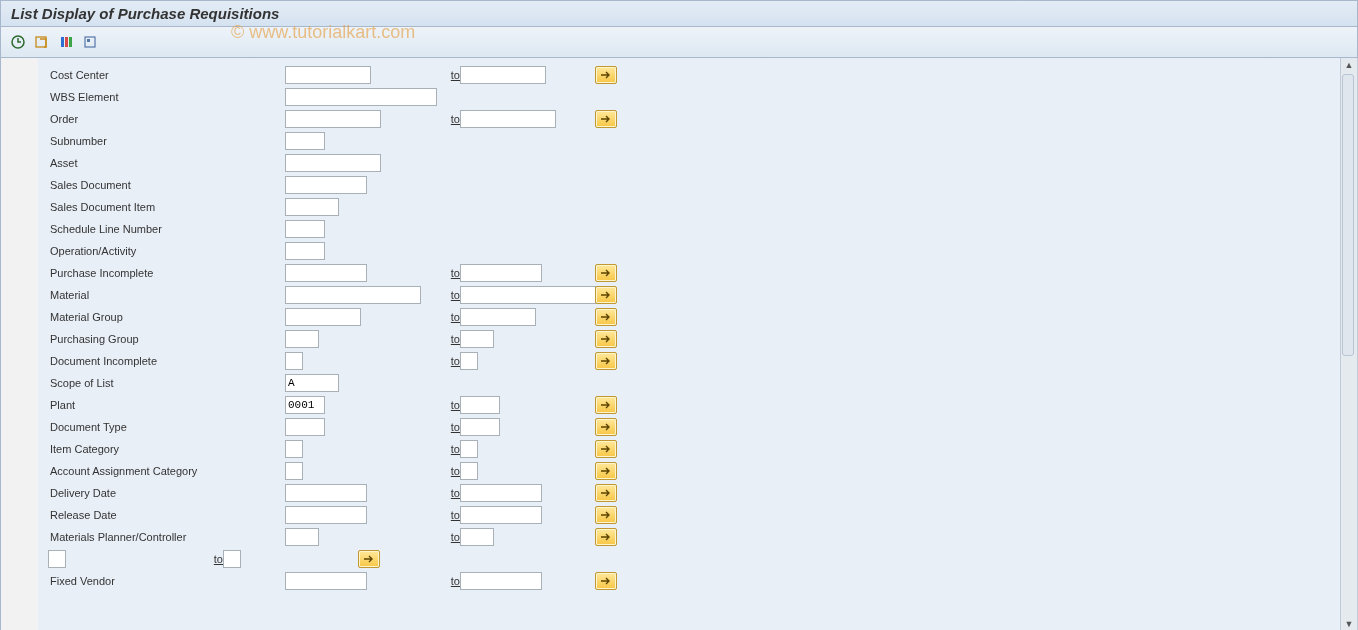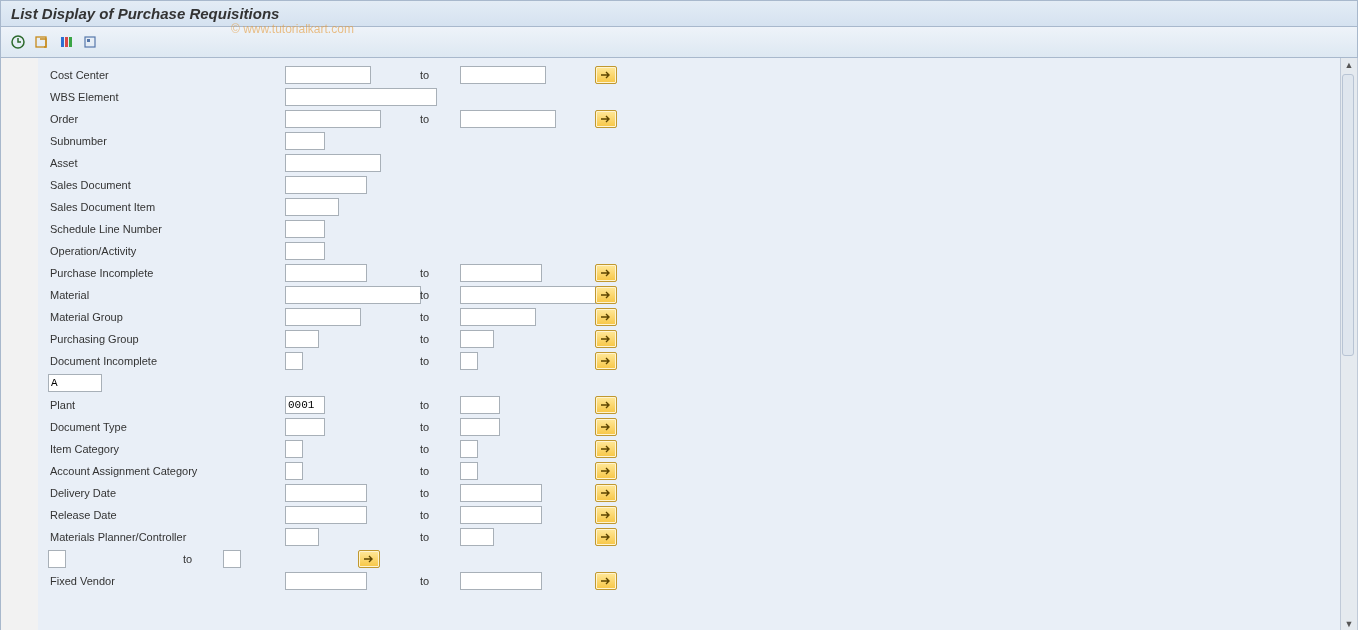--- a/index.html
+++ b/index.html
@@ -38,21 +38,21 @@
       display: inline-flex;
       align-items: center;
       justify-content: center;
       font-size: 12px;
       cursor: pointer;
     }
     .watermark {
       position: absolute;
       left: 230px;
       top: -5px;
-      font-size: 12px;
+      font-size: 18px;
       color: #e69b3a;
       opacity: 0.6;
       font-family: Arial;
       pointer-events: none;
     }
     .body-wrap {
       display: flex;
       height: calc(100% - 57px);
       border-left: 1px solid #a8b8cc;
       border-right: 1px solid #c0cad8;
@@ -79,23 +79,24 @@
       flex-shrink: 0;
     }
     .form-row .col-from {
       width: 135px;
       display: flex;
       align-items: center;
       flex-shrink: 0;
     }
     .form-row .col-to-label {
       width: 40px;
-      text-align: left;
+      text-align: right;
       color: #333;
       flex-shrink: 0;
+      text-decoration: underline;
     }
     .form-row .col-to {
       width: 135px;
       display: flex;
       align-items: center;
       flex-shrink: 0;
     }
     .form-row .col-btn {
       width: 28px;
       display: flex;
@@ -372,20 +373,21 @@
         </div>
         <div class="col-btn">
           <div class="more-btn">
             <svg width="12" height="10" viewBox="0 0 12 10">
               <path d="M1 5 L8 5 M6 2 L9 5 L6 8" stroke="#5c4400" stroke-width="1.4" fill="none"></path>
             </svg>
           </div>
         </div>
       </div>
       <div class="form-row">
+        <div class="label">Scope of List</div>
         <div class="col-from">
           <input class="sap-input" value="A" style="width: 48px;">
         </div>
         <div class="col-to-label"></div>
         <div class="col-to"></div>
         <div class="col-btn"></div>
       </div>
       <div class="form-row">
         <div class="label">Plant</div>
         <div class="col-from">

